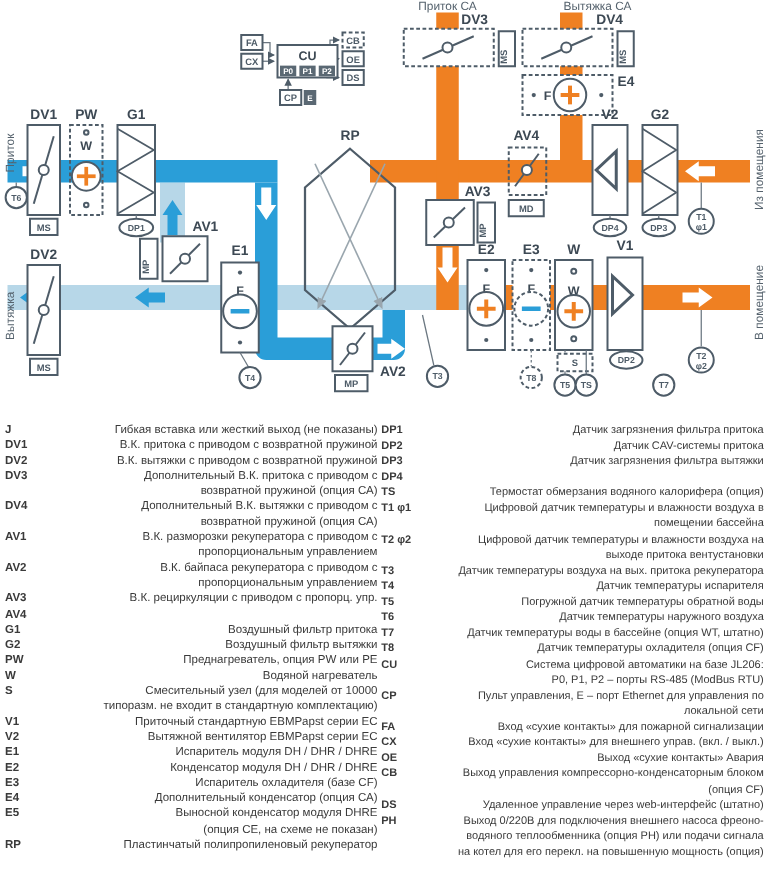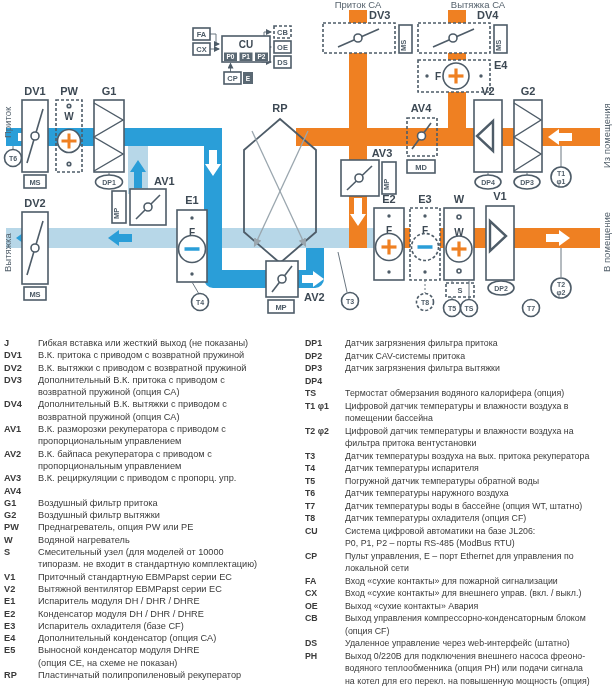--- a/index.html
+++ b/index.html
@@ -23,21 +23,21 @@
   .zig{stroke:#4e5c68;stroke-width:1.4;fill:none;}
   
   .legend-col{position:absolute;top:337px;}
   .legend-col.left{left:4px;width:298px;}
   .legend-col.right{left:305px;width:306px;}
   .lrow{display:flex;align-items:flex-start;color:#3a3a3a;}
   .left .lrow{font-size:9.2px;line-height:12.3px;}
   .right .lrow{font-size:8.8px;line-height:12.5px;}
   .lrow .term{flex:0 0 34px;font-weight:bold;}
   .right .lrow .term{flex:0 0 40px;}
-  .lrow .desc{flex:1 1 auto;white-space:pre-wrap;}
+  .lrow .desc{flex:1 1 auto;white-space:pre-wrap;text-align:right;}
 </style>
 </head>
 <body>
 
 <div class="page">
 
 <svg width="613" height="335" viewBox="0 0 613 335">
   <defs>
     <marker id="arr" markerWidth="7" markerHeight="7" refX="5" refY="3" orient="auto">
       <path d="M0,0 L6,3 L0,6 z" fill="#4e5c68"></path>
@@ -450,21 +450,21 @@
         <span class="desc">Термостат обмерзания водяного калорифера (опция)</span>
       </div>
       <div class="lrow">
         <span class="term">T1 φ1</span>
         <span class="desc">Цифровой датчик температуры и влажности воздуха в
 помещении бассейна</span>
       </div>
       <div class="lrow">
         <span class="term">T2 φ2</span>
         <span class="desc">Цифровой датчик температуры и влажности воздуха на
-фильтра притока вентустановки</span>
+выходе притока вентустановки</span>
       </div>
       <div class="lrow">
         <span class="term">T3</span>
         <span class="desc">Датчик температуры воздуха на вых. притока рекуператора</span>
       </div>
       <div class="lrow">
         <span class="term">T4</span>
         <span class="desc">Датчик температуры испарителя</span>
       </div>
       <div class="lrow">

